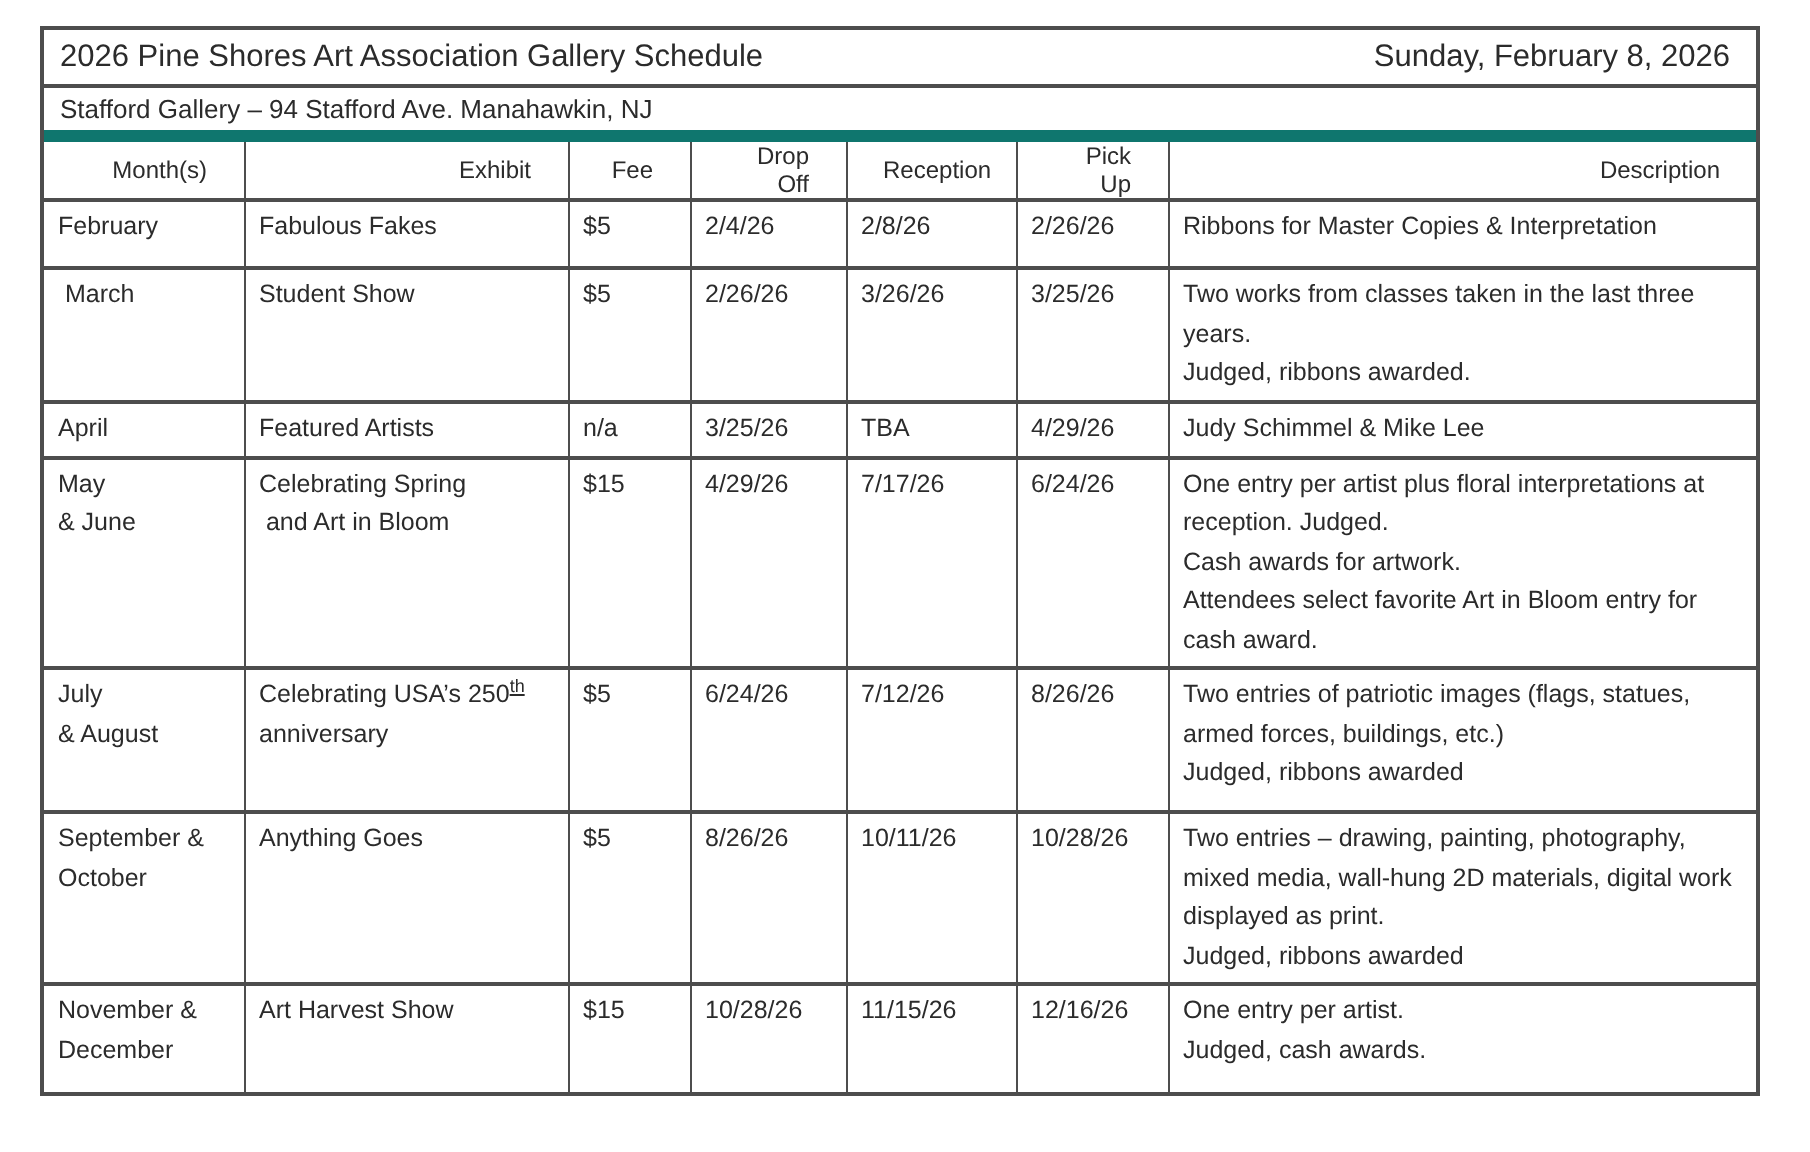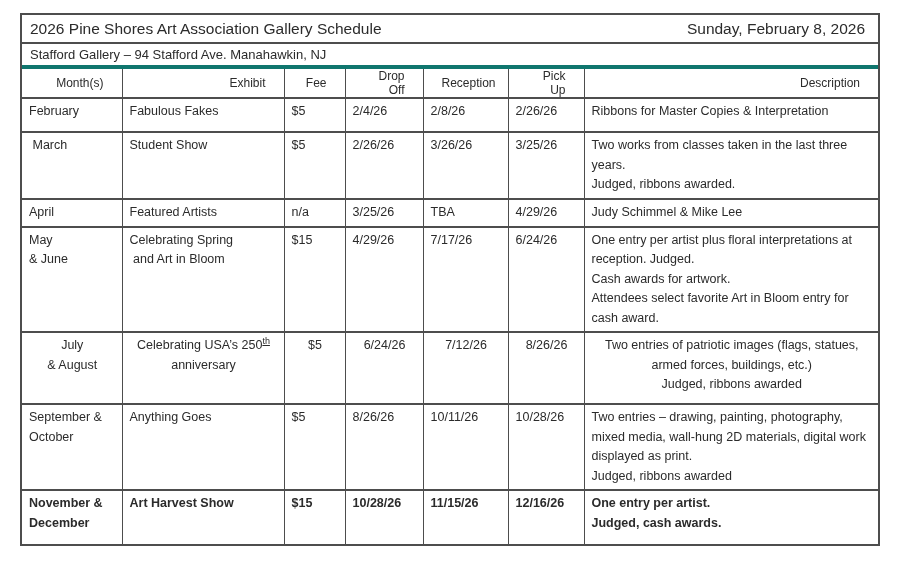--- a/index.html
+++ b/index.html
@@ -34,21 +34,21 @@
     align-items: center;
     border-bottom: 2px solid #4d4d4d;
     padding: 0 13px 0 8px;
     font-size: 15.5px;
     white-space: nowrap;
     gap: 24px;
   }
   .subtitle-row {
     height: 21px;
     line-height: 21px;
-    border-bottom: 4px solid #0f766e;
+    border-bottom: 6px solid #0f766e;
     padding: 0 8px;
     font-size: 13px;
     white-space: nowrap;
   }
   table.grid {
     width: 100%;
     border-collapse: collapse;
     table-layout: fixed;
   }
   col.c-months      { width: 100px; }
@@ -79,23 +79,23 @@
   .grid th:first-child, .grid td:first-child { border-left: none; }
   .grid th:last-child,  .grid td:last-child  { border-right: none; }
   .grid tbody tr:last-child td { border-bottom: none; }
   .grid td .line { white-space: pre-wrap; }
   .grid td sup { font-size: 9px; line-height: 0; text-decoration: underline; }
   
   tbody tr:nth-child(1) { height: 34px; border-radius: 13px;  }
   tbody tr:nth-child(2) { height: 60px;  }
   tbody tr:nth-child(3) { height: 28px;  }
   tbody tr:nth-child(4) { height: 102px; }
-  tbody tr:nth-child(5) { height: 72px; text-align: center;  }
+  tbody tr:nth-child(5) { height: 72px;  }
   tbody tr:nth-child(6) { height: 86px;  }
-  tbody tr:nth-child(7) { height: 54px; font-weight: bold;  }
+  tbody tr:nth-child(7) { height: 54px;  }
 </style>
 </head>
 <body>
 
 <div class="sheet">
   <div class="tbl">
 
     <div class="title-row">
       <span>2026 Pine Shores Art Association Gallery Schedule</span>
       <span>Sunday, February 8, 2026</span>

